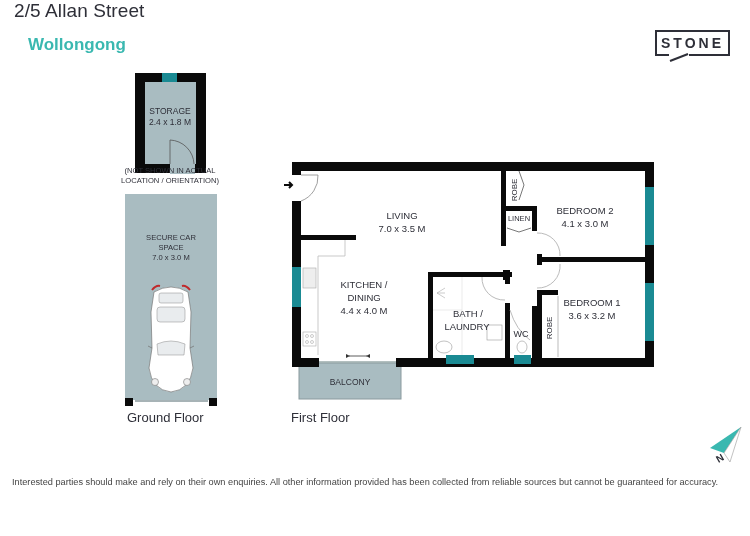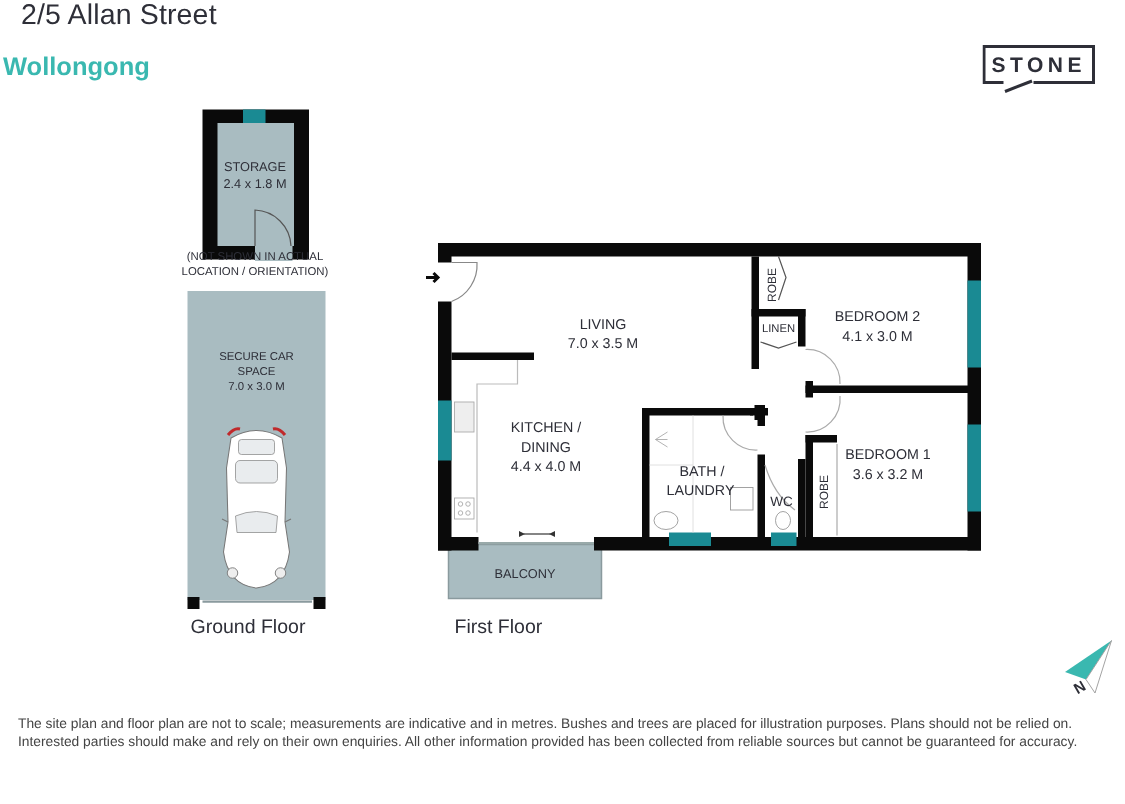--- a/index.html
+++ b/index.html
@@ -1,18 +1,18 @@
 <!DOCTYPE html>
 <html><head>
 <meta charset="utf-8">
 <style>
   html, body { margin:0; padding:0; background:#ffffff; }
   body { width:750px; height:536px; position:relative; overflow:hidden; font-family:"Liberation Sans", sans-serif; }
   .title-address { position:absolute; left:14px; top:0; font-size:19px; color:#2e2f38; letter-spacing:0.1px; }
-  .title-suburb { position:absolute; left:2px; top:35px; font-size:17px; font-weight:bold; color:#3ab8b0; }
+  .title-suburb { position:absolute; left:28px; top:35px; font-size:17px; font-weight:bold; color:#3ab8b0; }
   .logo { position:absolute; left:655px; top:30px; width:75px; height:33px; }
   .floor-label { position:absolute; font-size:13px; font-weight:normal; color:#2e2f38; }
   .disclaimer { position:absolute; left:12px; top:476px; width:730px; font-size:9.2px; line-height:12px; color:#444; }
   svg text { font-family:"Liberation Sans", sans-serif; }
   .plan { position:absolute; left:0; top:0; }
 </style>
 </head>
 <body>
 
 <div class="title-address">2/5 Allan Street</div>
@@ -151,18 +151,17 @@
   </g>
 
   <g>
     <polygon points="710,448 741,427 724,453" fill="#3ab8b0"></polygon>
     <polygon points="741,427 724,453 730,462" fill="#ffffff" stroke="#999" stroke-width="0.6"></polygon>
     <text x="716" y="462" font-size="10" font-weight="bold" fill="#2e2f38" transform="rotate(-30,719,458)">N</text>
   </g>
 </svg>
 
 <div class="floor-label" style="left:127px; top:410px;">Ground Floor</div>
-<div class="floor-label" style="left:291px; top:410px;margin-left:12px;">First Floor</div>
+<div class="floor-label" style="left:291px; top:410px;">First Floor</div>
 
 <div class="disclaimer">
-  <div>The site plan and floor plan are not to scale; measurements are indicative and in metres. Bushes and trees are placed for illustration purposes. Plans should not be relied on.</div>
   <div>Interested parties should make and rely on their own enquiries. All other information provided has been collected from reliable sources but cannot be guaranteed for accuracy.</div>
 </div>
 
 </body></html>

